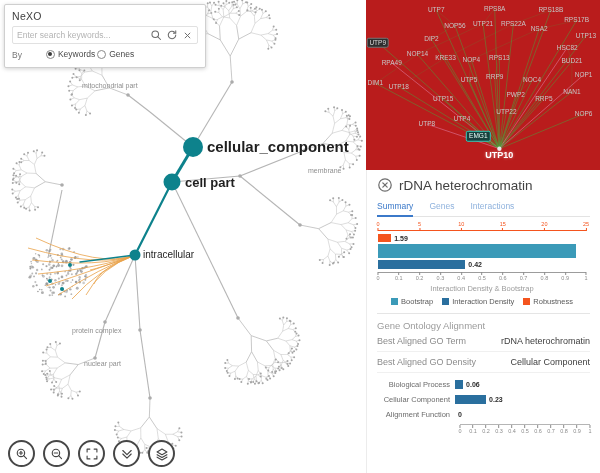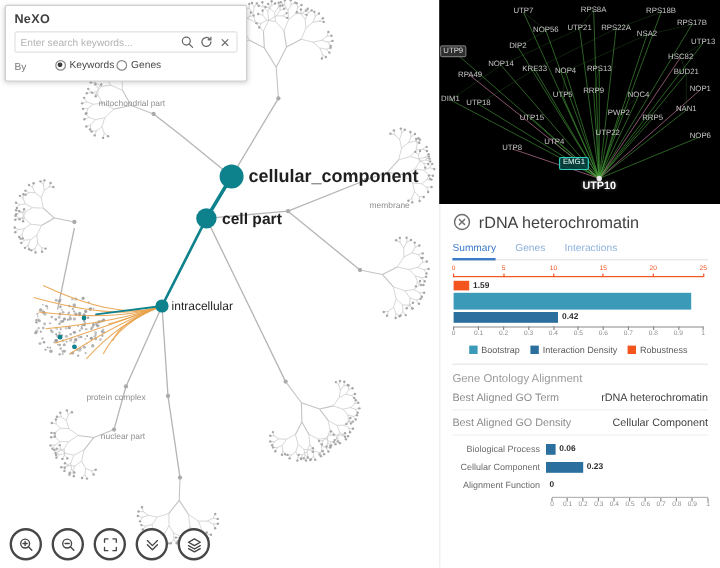--- a/index.html
+++ b/index.html
@@ -4,21 +4,21 @@
 <style>
   *{box-sizing:border-box;margin:0;padding:0}
   body{width:600px;height:473px;overflow:hidden;background:#fff;font-family:"Liberation Sans",sans-serif;}
   #stage{position:relative;width:600px;height:473px;}
 
   
   #tree-panel{position:absolute;left:0;top:0;width:366px;height:473px;background:#fff;overflow:hidden;}
   #tree-svg{position:absolute;left:0;top:0;}
 
   #search-card{position:absolute;left:4px;top:4px;width:202px;background:#fff;border:1px solid #cfcfcf;border-radius:2px;box-shadow:0 1px 4px rgba(0,0,0,.18);padding:5px 7px 6px;z-index:5;}
-  .sc-title{font-size:10.5px;font-weight:bold;color:#3f3f3f;letter-spacing:.3px;}
+  .sc-title{font-size:10.5px;font-weight:normal;color:#3f3f3f;letter-spacing:.3px;}
   .sc-input-row{display:flex;align-items:center;border:1px solid #e1e1e1;border-radius:2px;margin-top:4px;padding:2px 4px;background:#fff;}
   #search-input{border:none;outline:none;flex:1;min-width:0;font-size:8.5px;color:#333;font-family:"Liberation Sans",sans-serif;}
   #search-input::placeholder{color:#b3b3b3;}
   .sc-icon{display:flex;margin-left:4px;cursor:pointer;}
   .sc-by-row{display:flex;align-items:center;margin-top:5px;font-size:8.5px;color:#5a5a5a;}
   .by-label{margin-right:24px;color:#777;}
   .radio-opt{display:inline-flex;align-items:center;margin-right:2px;cursor:pointer;}
   .radio-dot{width:9px;height:9px;border:1px solid #8a8a8a;border-radius:50%;display:inline-block;position:relative;background:#fff;}
   .radio-dot.sel::after{content:'';position:absolute;inset:1.5px;background:#3a3a3a;border-radius:50%;}
   .radio-label{margin-left:3px;font-size:8.5px;color:#4a4a4a;}
@@ -1302,21 +1302,21 @@
         <button class="tool-btn">
           <svg viewBox="0 0 20 20" width="14" height="14" fill="none" stroke="#454545" stroke-width="1.6" stroke-linecap="round" stroke-linejoin="round">
             <polyline points="3,7 10,3 17,7 10,11 3,7"></polyline>
             <polyline points="3,11 10,15 17,11"></polyline>
             <polyline points="3,14.5 10,18.5 17,14.5"></polyline>
           </svg>
         </button>
       </div>
   </div>
 
-  <div id="network-panel" style="background: #000000;">
+  <div id="network-panel" style="background: #b91c1c;">
     <svg id="net-svg" width="234" height="170">
         <line x1="133.38" y1="148.70000000000002" x2="70.2" y2="10.2" stroke="#49a33c" stroke-width="0.7" opacity="0.7"></line>
         <line x1="133.38" y1="148.70000000000002" x2="128.70000000000002" y2="8.5" stroke="#49a33c" stroke-width="0.7" opacity="0.7"></line>
         <line x1="133.38" y1="148.70000000000002" x2="184.86" y2="10.2" stroke="#49a33c" stroke-width="0.7" opacity="0.7"></line>
         <line x1="133.38" y1="148.70000000000002" x2="210.6" y2="20.4" stroke="#49a33c" stroke-width="0.7" opacity="0.7"></line>
         <line x1="133.38" y1="148.70000000000002" x2="219.95999999999998" y2="35.699999999999996" stroke="#49a33c" stroke-width="0.7" opacity="0.7"></line>
         <line x1="133.38" y1="148.70000000000002" x2="88.92" y2="25.5" stroke="#49a33c" stroke-width="0.7" opacity="0.7"></line>
         <line x1="133.38" y1="148.70000000000002" x2="117" y2="23.8" stroke="#49a33c" stroke-width="0.7" opacity="0.7"></line>
         <line x1="133.38" y1="148.70000000000002" x2="147.42" y2="23.8" stroke="#49a33c" stroke-width="0.7" opacity="0.7"></line>
         <line x1="133.38" y1="148.70000000000002" x2="173.16" y2="28.900000000000002" stroke="#49a33c" stroke-width="0.7" opacity="0.7"></line>
@@ -1499,20 +1499,21 @@
           </span>
           <span class="tick" style="left: 90%;">
             <span class="tickline"></span>
             <span class="ticklab">0.9</span>
           </span>
           <span class="tick" style="left: 100%;">
             <span class="tickline"></span>
             <span class="ticklab">1</span>
           </span>
         </div>
+      <div class="axis-title">Interaction Density &amp; Bootstrap</div>
       <div class="legend" id="rob-legend">
           <span class="legend-item">
             <span class="legend-sq" style="background: rgb(59, 154, 184);"></span>
             <span>Bootstrap</span>
           </span>
           <span class="legend-item">
             <span class="legend-sq" style="background: rgb(42, 111, 158);"></span>
             <span>Interaction Density</span>
           </span>
           <span class="legend-item">

